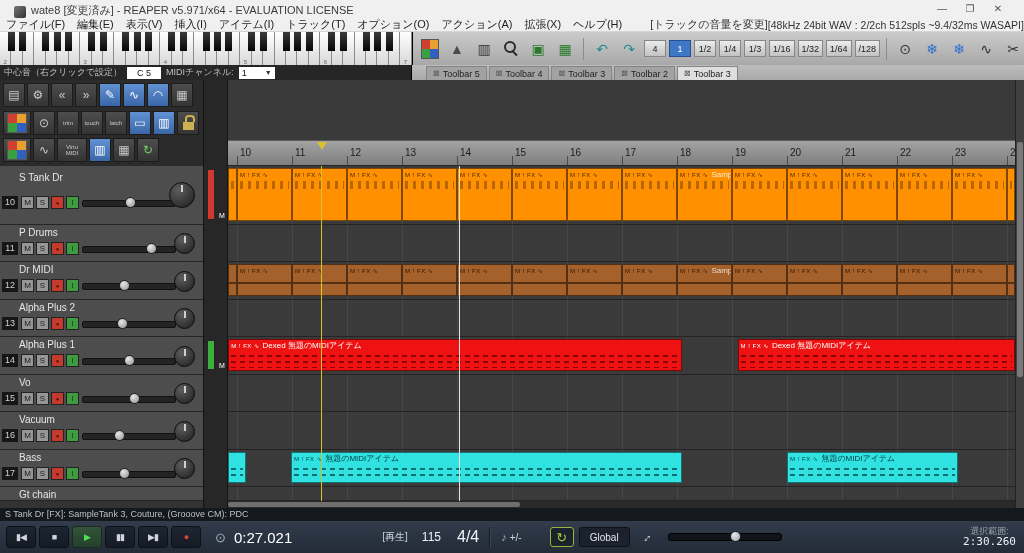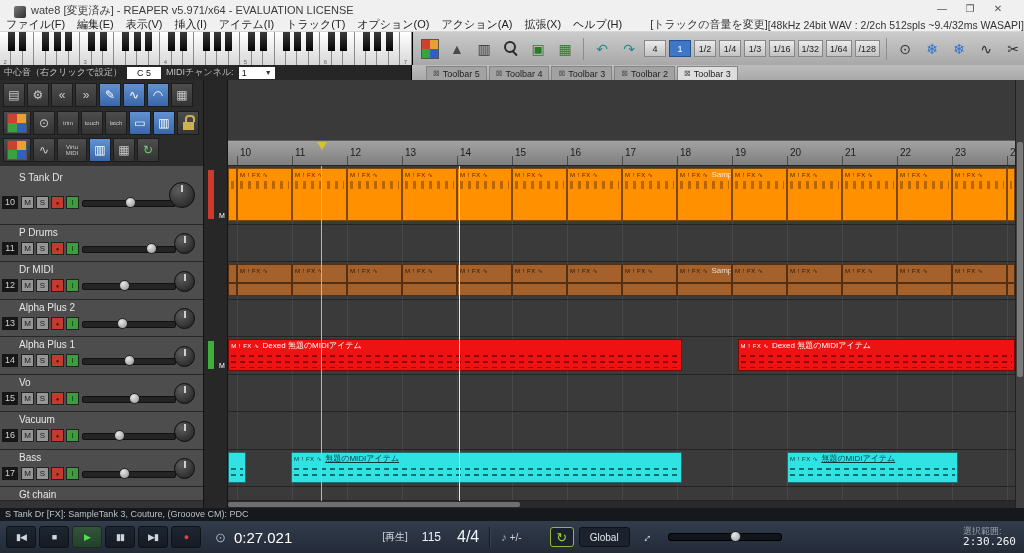--- a/index.html
+++ b/index.html
@@ -138,21 +138,21 @@
   .clip.brown .clip-name{color:#e8d9c8;}
   .clip.brown::after{content:"";position:absolute;left:0;right:0;top:58%;height:2px;background:rgba(30,15,4,0.6);}
   .clip.red{background:#ee1212;}
   .clip.red .clip-head{color:#fff;}
   .clip.red .clip-name{color:#fff;}
   .clip.red::after{content:"";position:absolute;left:2px;right:2px;top:11px;bottom:2px;
     background-image:repeating-linear-gradient(90deg,transparent 0 5px,#ee1212 5px 9px),
       repeating-linear-gradient(180deg,transparent 0 4px,#8c0404 4px 6px);}
   .clip.cyan{background:#30e2e2;}
   .clip.cyan .clip-head{color:#053d3d;}
-  .clip.cyan .clip-name{color:#053d3d;text-decoration:underline;}
+  .clip.cyan .clip-name{color:#053d3d;}
   .clip.cyan::after{content:"";position:absolute;left:2px;right:2px;top:11px;bottom:2px;
     background-image:repeating-linear-gradient(90deg,transparent 0 5px,#30e2e2 5px 9px),
       repeating-linear-gradient(180deg,transparent 0 4px,#0a6f6f 4px 6px);}
   .playhead-line{position:absolute;top:86px;bottom:7px;width:1px;background:#d8c12e;z-index:5;}
   .playhead-marker{position:absolute;top:62px;width:0;height:0;z-index:6;
     border-left:5px solid transparent;border-right:5px solid transparent;border-top:8px solid #d8c12e;}
   .edit-cursor{position:absolute;top:86px;bottom:7px;width:1px;background:#e6e6e6;z-index:4;}
   .hscroll{position:absolute;left:0;right:0;bottom:0;height:7px;background:#2a2a2a;}
   .hscroll-thumb{position:absolute;left:0;top:1px;bottom:1px;width:292px;background:#6f6f6f;border-radius:2px;}
   .vscroll{width:9px;flex:none;background:#404040;position:relative;border-left:1px solid #222;box-sizing:border-box;}
@@ -181,21 +181,21 @@
   .tr-rate{font-size:10px;color:#cdd5dd;margin-left:3px;}
   .tr-loop{margin-left:28px;width:24px;height:20px;border-radius:3px;display:flex;align-items:center;
     justify-content:center;background:#1b222d;border:1px solid #9ab33c;color:#9ccf3a;font-size:13px;box-sizing:border-box;}
   .tr-global{margin-left:5px;height:20px;padding:0 10px;border-radius:3px;background:#1b222d;
     border:1px solid #0e1218;font-size:10px;color:#e0e6ec;display:flex;align-items:center;box-sizing:border-box;}
   .tr-expand{margin-left:10px;font-size:12px;color:#cfd6de;display:inline-block;transform:rotate(-45deg);}
   .tr-slider{margin-left:16px;width:112px;height:6px;background:#10151c;border:1px solid #000;
     border-radius:3px;position:relative;flex:none;}
   .tr-slider-thumb{position:absolute;top:-3px;left:55%;width:11px;height:11px;border-radius:50%;
     background:radial-gradient(circle at 35% 30%,#e6e9ec,#9aa0a8);border:1px solid #222;box-sizing:border-box;}
-  .tr-selection{margin-left:auto;text-align:left;line-height:1.15;padding-right:2px;}
+  .tr-selection{margin-left:auto;text-align:center;line-height:1.15;padding-right:2px;}
   .tr-sel-label{font-size:9px;color:#98a2ad;}
   .tr-sel-value{font-size:11px;color:#eef2f6;font-family:"DejaVu Sans Mono",monospace;}
 </style>
 </head>
 <body>
 
 <div class="window">
 
   <div class="titlebar">
     <span class="title-icon"></span>

